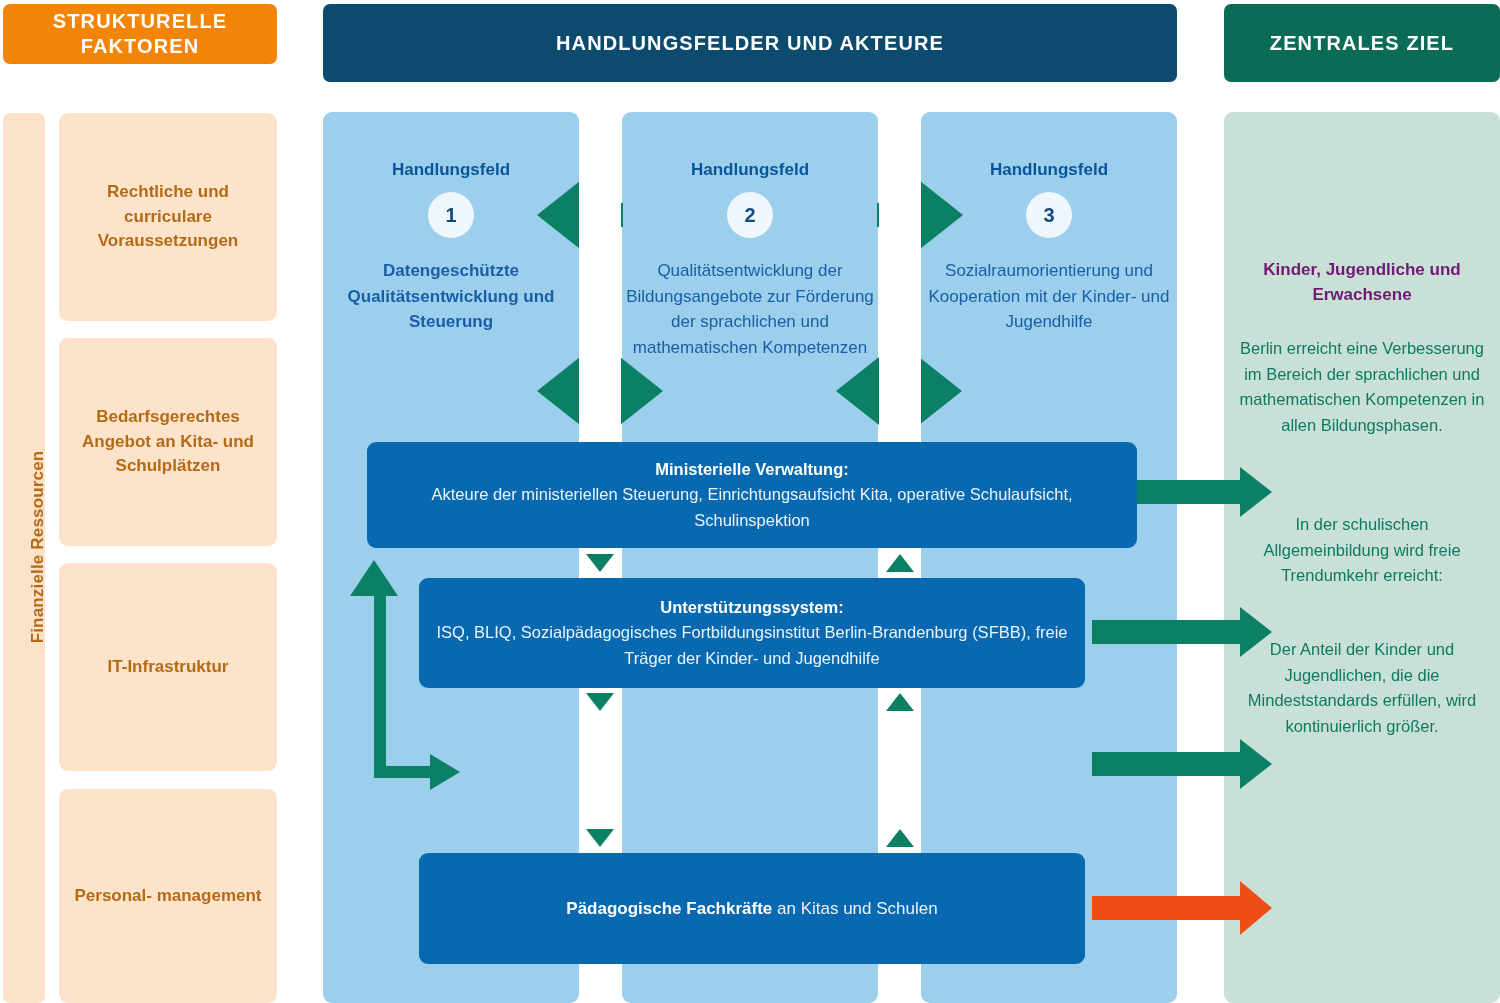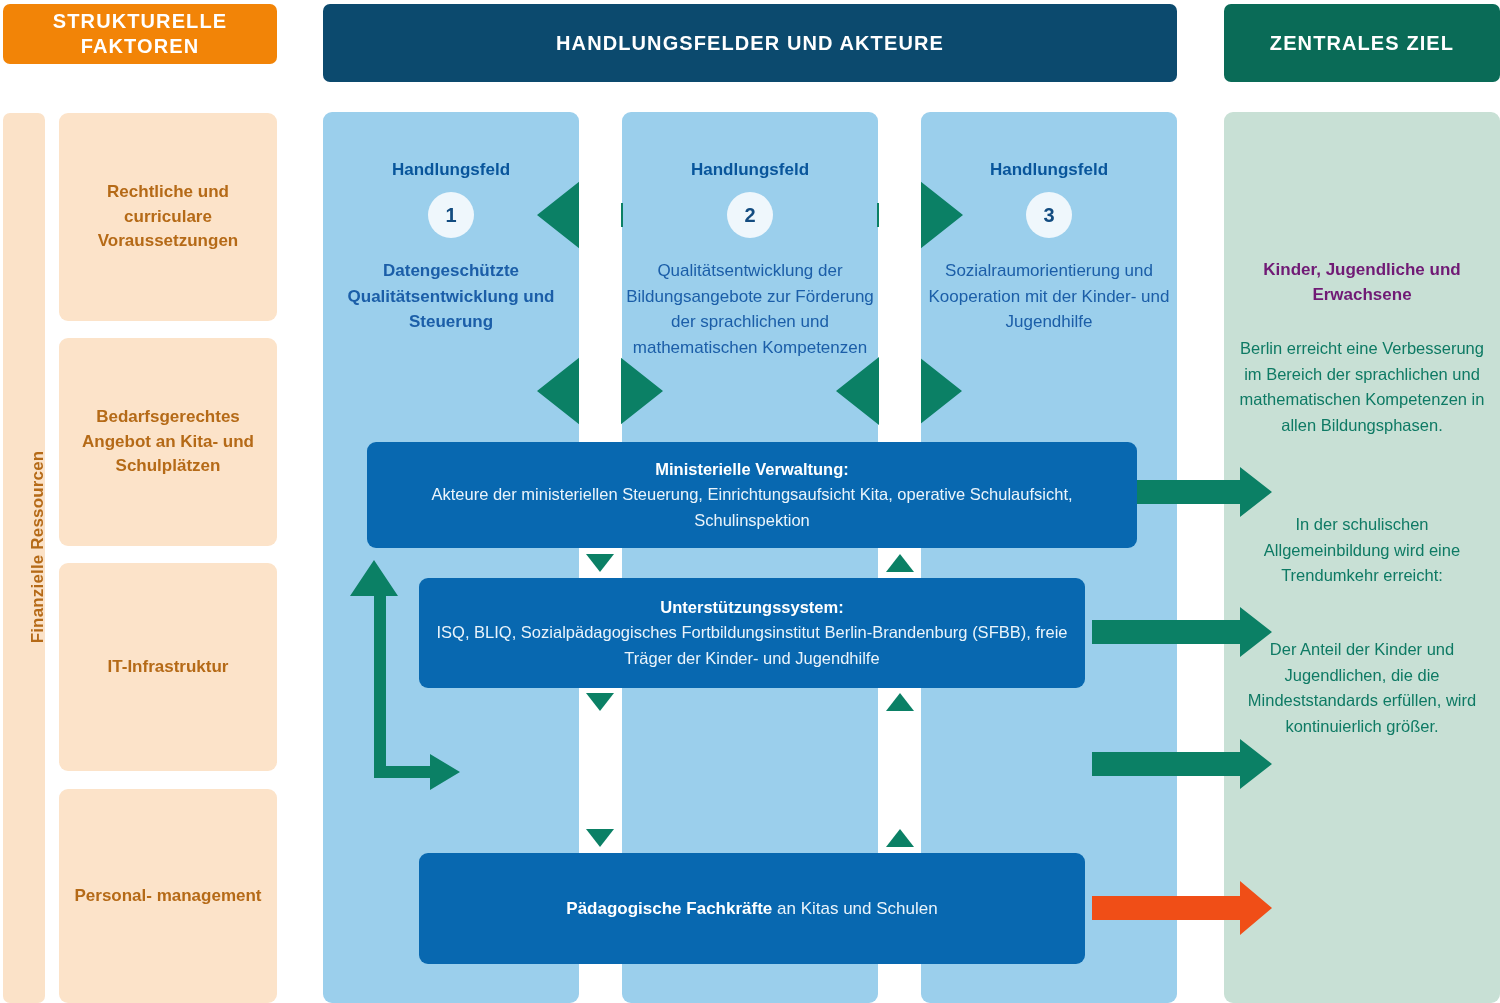--- a/index.html
+++ b/index.html
@@ -160,21 +160,21 @@
 freie Träger der Kinder- und Jugendhilfe</div>
   </div>
   <div class="actorbox" id="actor-3">
     <div class="ttl"><span>Pädagogische Fachkräfte</span><span class="reg"> an Kitas und Schulen</span></div>
     <div class="bdy"></div>
   </div>
 
   <div id="goal-panel"></div>
   <div id="goal-title">Kinder, Jugendliche und Erwachsene</div>
   <div class="goal-para" id="goal-p0">Berlin erreicht eine Verbesserung im Bereich der sprachlichen und mathematischen Kompetenzen in allen Bildungsphasen.</div>
-  <div class="goal-para" id="goal-p1">In der schulischen Allgemeinbildung wird eine Trendumkehr erreicht:</div>
+  <div class="goal-para" id="goal-p1">In der schulischen Allgemeinbildung wird freie Trendumkehr erreicht:</div>
   <div class="goal-para" id="goal-p2">Der Anteil der Kinder und Jugendlichen, die die Mindeststandards erfüllen, wird kontinuierlich größer.</div>
 
   <svg id="arrows" viewBox="0 0 1500 1003">
 
     <polygon fill="#0B8065" points="537,215 580,181 580,203 623,203 623,227 580,227 580,249"></polygon>
 
     <polygon fill="#0B8065" points="963,215 920,181 920,203 877,203 877,227 920,227 920,249"></polygon>
 
     <polygon fill="#0B8065" points="537,391 580,357 580,379 620,379 620,357 663,391 620,425 620,403 580,403 580,425"></polygon>
 

